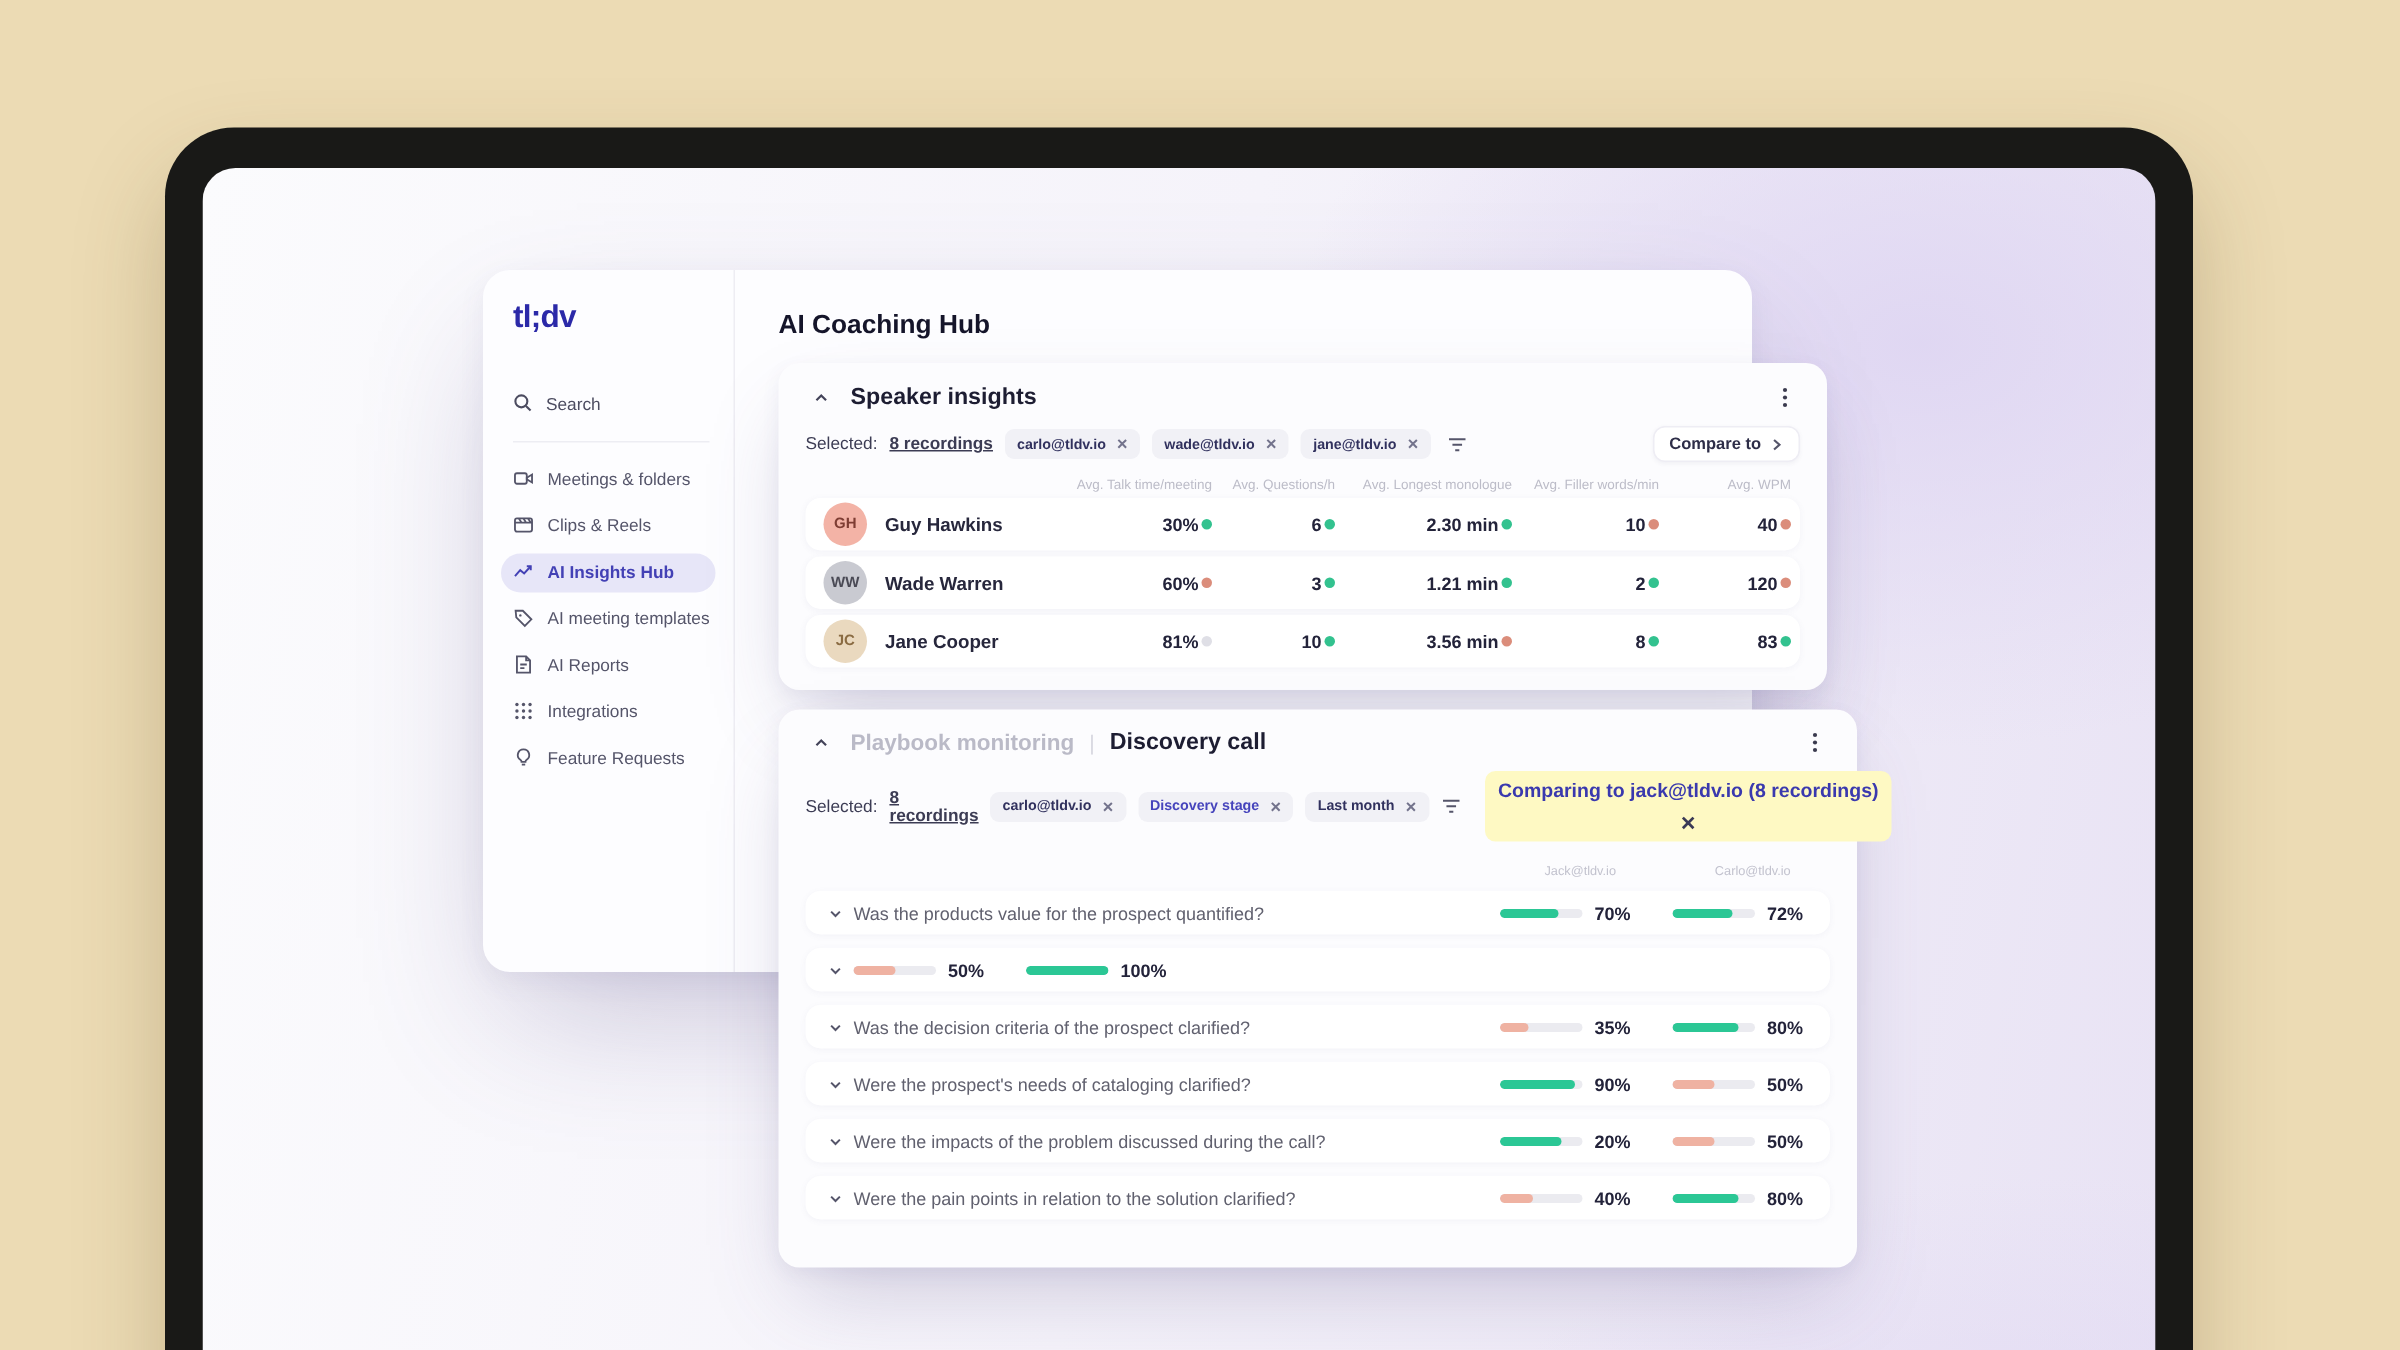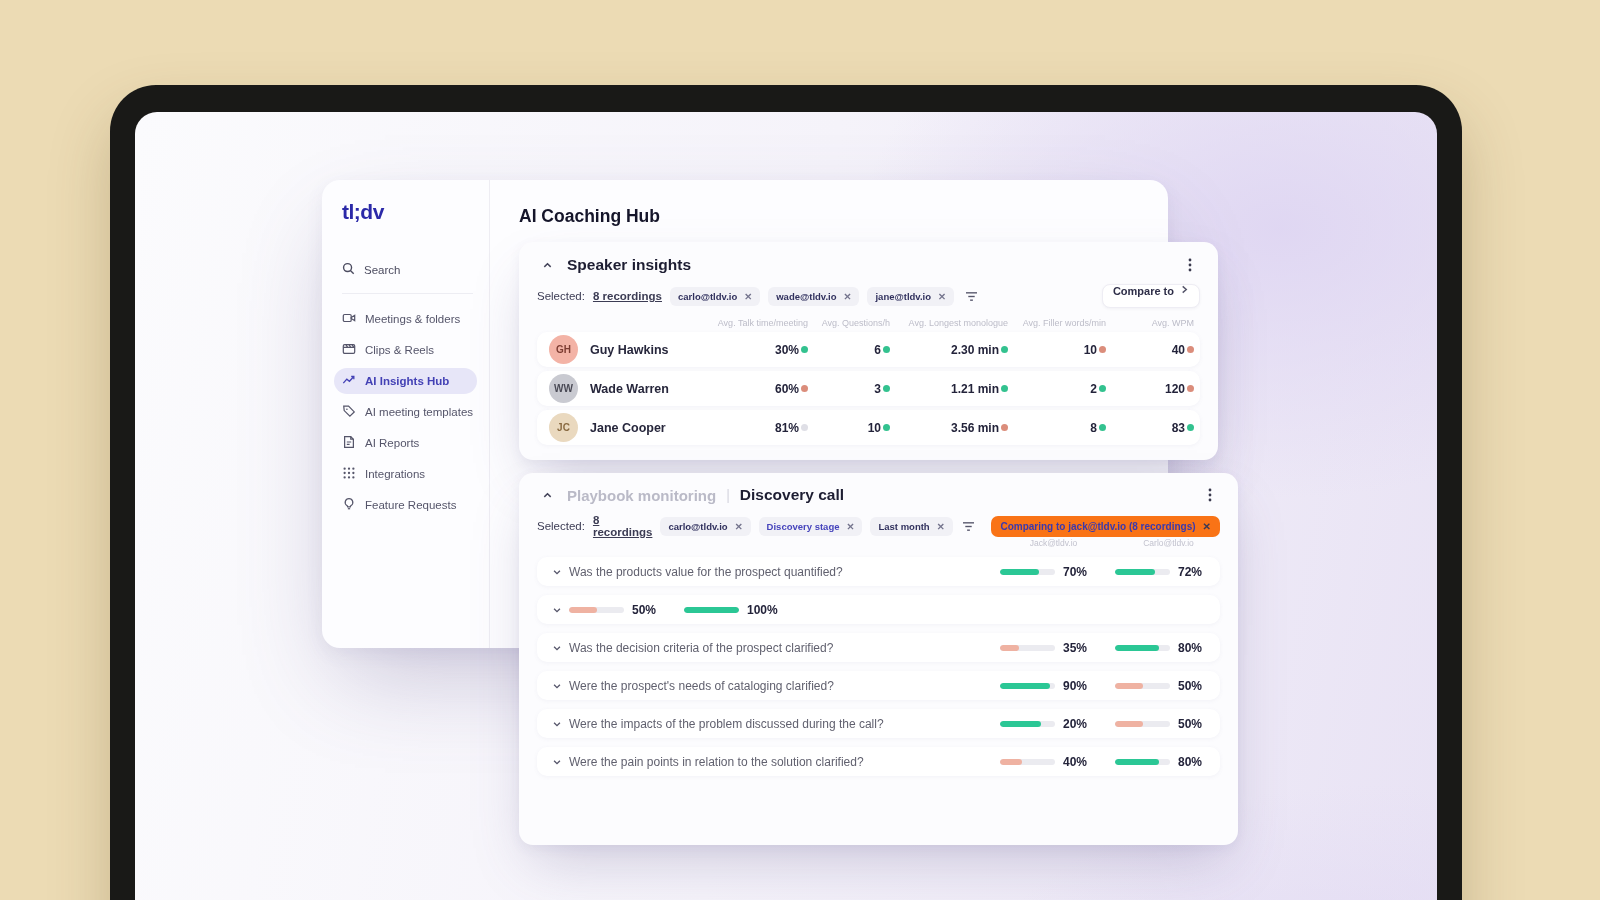--- a/index.html
+++ b/index.html
@@ -41,44 +41,44 @@
   .spacer{flex:1;}
   .icon-btn{display:flex;align-items:center;justify-content:center;width:20px;height:20px;cursor:pointer;border:none;background:none;padding:0;}
 
   .filter-row{display:flex;align-items:center;gap:8px;margin-top:9px;}
   .selected-label{font-size:11.5px;color:#3c3c54;}
   .selected-count{font-size:11.5px;color:#3c3c54;font-weight:600;text-decoration:underline;cursor:pointer;}
   .chip{display:inline-flex;align-items:center;gap:7px;background:#f1f1f6;border-radius:6px;
     padding:4px 8px;font-size:9.5px;font-weight:700;color:#31315e;cursor:pointer;white-space:nowrap;}
   .chip.accent{color:#4644bc;}
   .chip .x{color:#73738c;}
-  .chip-compare{background:#f97316;color:#3a39ae;font-size:10px;padding:5px 9px;border-radius:7px;}
+  .chip-compare{background:#fef9c3;color:#3a39ae;font-size:13px;padding:5px 9px;border-radius:7px;flex-direction:column;}
   .chip-compare .x{color:#3a3a55;}
-  .btn-compare{display:inline-flex;gap:6px;background:#ffffff;border:1px solid #eeedf4;
+  .btn-compare{display:inline-flex;align-items:center;gap:6px;background:#ffffff;border:1px solid #eeedf4;
     border-radius:8px;height:24px;padding:0 10px;font-size:11px;font-weight:600;color:#2e2e48;cursor:pointer;
     box-shadow:0 1px 3px rgba(60,60,100,.06);}
 
   
   .col-heads{display:flex;align-items:center;margin-top:10px;padding:0 2px;}
   .col-heads .name-col{flex:1;}
   .th{font-size:9px;color:#bcbcc8;text-align:right;box-sizing:border-box;padding-right:4px;white-space:nowrap;}
   .srow{display:flex;align-items:center;background:#fff;border-radius:10px;height:35px;margin-top:4px;
     box-shadow:0 1px 4px rgba(110,110,150,.07);padding:0 2px;}
   .name-col{flex:1;display:flex;align-items:center;gap:12px;padding-left:10px;}
   .avatar{width:29px;height:29px;border-radius:50%;display:flex;align-items:center;justify-content:center;
     font-size:10px;font-weight:700;}
   .sname{font-size:12.5px;font-weight:600;color:#27273c;}
   .cell{display:flex;align-items:center;justify-content:flex-end;gap:2px;box-sizing:border-box;padding-right:4px;}
   .w1{width:105px;} .w2{width:82px;} .w3{width:118px;} .w4{width:98px;} .w5{width:88px;}
   .val{font-size:12px;font-weight:600;color:#23233a;white-space:nowrap;}
   .dot{width:7px;height:7px;border-radius:50%;flex:0 0 auto;}
   .dot-green{background:#33c28f;} .dot-red{background:#db8d7b;} .dot-gray{background:#dfdfe6;}
 
   
-  .pb-heads{display:flex;justify-content:flex-end;margin-top:0;gap:12px;}
+  .pb-heads{display:flex;justify-content:flex-end;margin-top:14px;gap:12px;}
   .pb-heads .ph{width:103px;text-align:center;font-size:8.5px;color:#c2c2ce;}
   .qrow{display:flex;align-items:center;background:#fff;border-radius:10px;height:29px;margin-top:9px;
     box-shadow:0 1px 4px rgba(110,110,150,.07);padding:0 0 0 8px;}
   .qrow .chev{width:24px;display:flex;justify-content:center;cursor:pointer;}
   .qtext{flex:1;font-size:12px;color:#61616f;padding-right:8px;white-space:nowrap;overflow:hidden;}
   .metric{display:flex;align-items:center;gap:8px;width:103px;flex:0 0 auto;}
   .metric + .metric{margin-left:12px;}
   .metrics-wrap{display:flex;align-items:center;padding-right:2px;}
   .bar{width:55px;height:6px;border-radius:3px;background:#ebebf0;overflow:hidden;flex:0 0 auto;}
   .bar-fill{display:block;height:100%;border-radius:3px;}

